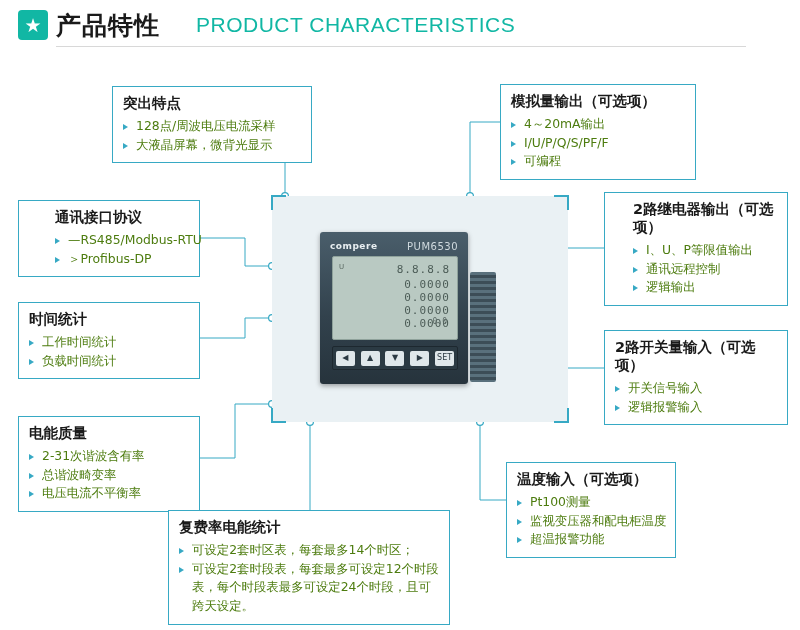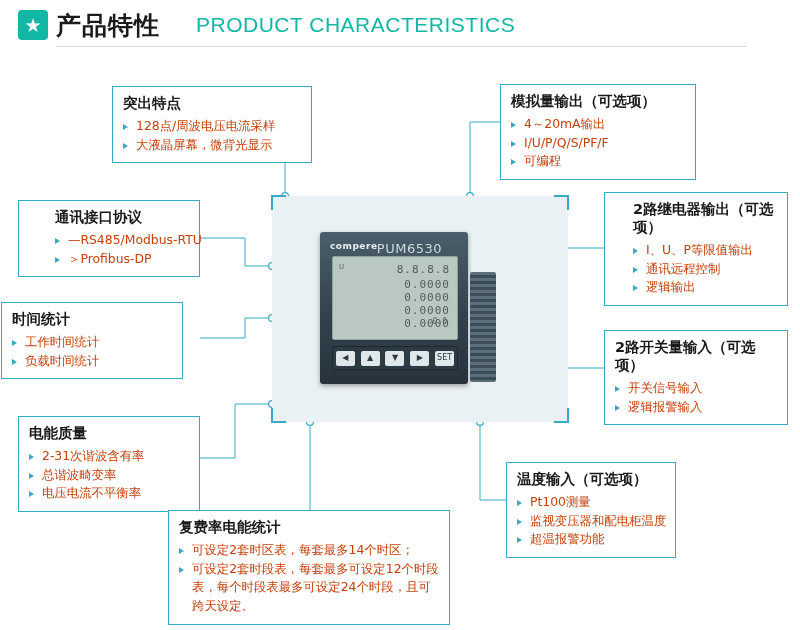--- a/index.html
+++ b/index.html
@@ -49,22 +49,22 @@
     position:absolute;left:48px;top:36px;width:148px;height:152px;
     background:linear-gradient(180deg,#4a5e6b 0%,#32424d 55%,#26333c 100%);
     border-radius:3px;
     box-shadow:0 2px 5px rgba(0,0,0,.35);
   }
   .meter-brand{
     position:absolute;left:10px;top:9px;
     color:#e8eef1;font-size:9px;letter-spacing:.5px;font-weight:bold;
   }
   .meter-model{
-    position:absolute;right:26px;top:9px;
-    color:#cfd9de;font-size:13px;letter-spacing:.5px;
+    position:absolute;right:10px;top:9px;
+    color:#cfd9de;font-size:10px;letter-spacing:.5px;
   }
   .meter-screen{
     position:absolute;left:12px;top:24px;width:124px;height:82px;
     background:#b9c9c2;border:1px solid #8fa29b;border-radius:2px;
     overflow:hidden;
   }
   .seg-row{
     position:absolute;right:7px;color:#4c5c57;
     font-family:"DejaVu Sans Mono","Liberation Mono",monospace;
     font-size:11px;letter-spacing:1px;
@@ -100,21 +100,21 @@
     background:#ffffff;
     box-sizing:border-box;
     padding:7px 10px 8px 10px;
   }
   .box-title{
     font-size:14.5px;font-weight:bold;color:#1a1a1a;
     margin:0 0 5px 0;line-height:1.25;
   }
   .box ul{list-style:none;margin:0;padding:0;}
   .box li{
-    font-size:12.4px;color:#c2410c;line-height:1.5;
+    font-size:12.4px;color:#4d7c0f;line-height:1.5;
     padding-left:13px;position:relative;white-space:nowrap;
   }
   .box li.wrap{white-space:normal;}
   .box li:before{
     content:"";position:absolute;left:0;top:7px;
     width:0;height:0;
     border-left:5px solid #37a9c4;
     border-top:3.5px solid transparent;
     border-bottom:3.5px solid transparent;
   }
@@ -226,21 +226,21 @@
 
   <div class="box" style="left:604px;top:192px;width:184px;padding-left:28px;">
     <div class="box-title">2路继电器输出（可选项）</div>
     <ul>
       <li>I、U、P等限值输出</li>
       <li>通讯远程控制</li>
       <li>逻辑输出</li>
     </ul>
   </div>
 
-  <div class="box" style="left:1px;top:302px;width:182px;">
+  <div class="box" style="left:18px;top:302px;width:182px;">
     <div class="box-title">时间统计</div>
     <ul>
       <li>工作时间统计</li>
       <li>负载时间统计</li>
     </ul>
   </div>
 
   <div class="box" style="left:604px;top:330px;width:184px;">
     <div class="box-title">2路开关量输入（可选项）</div>
     <ul>

